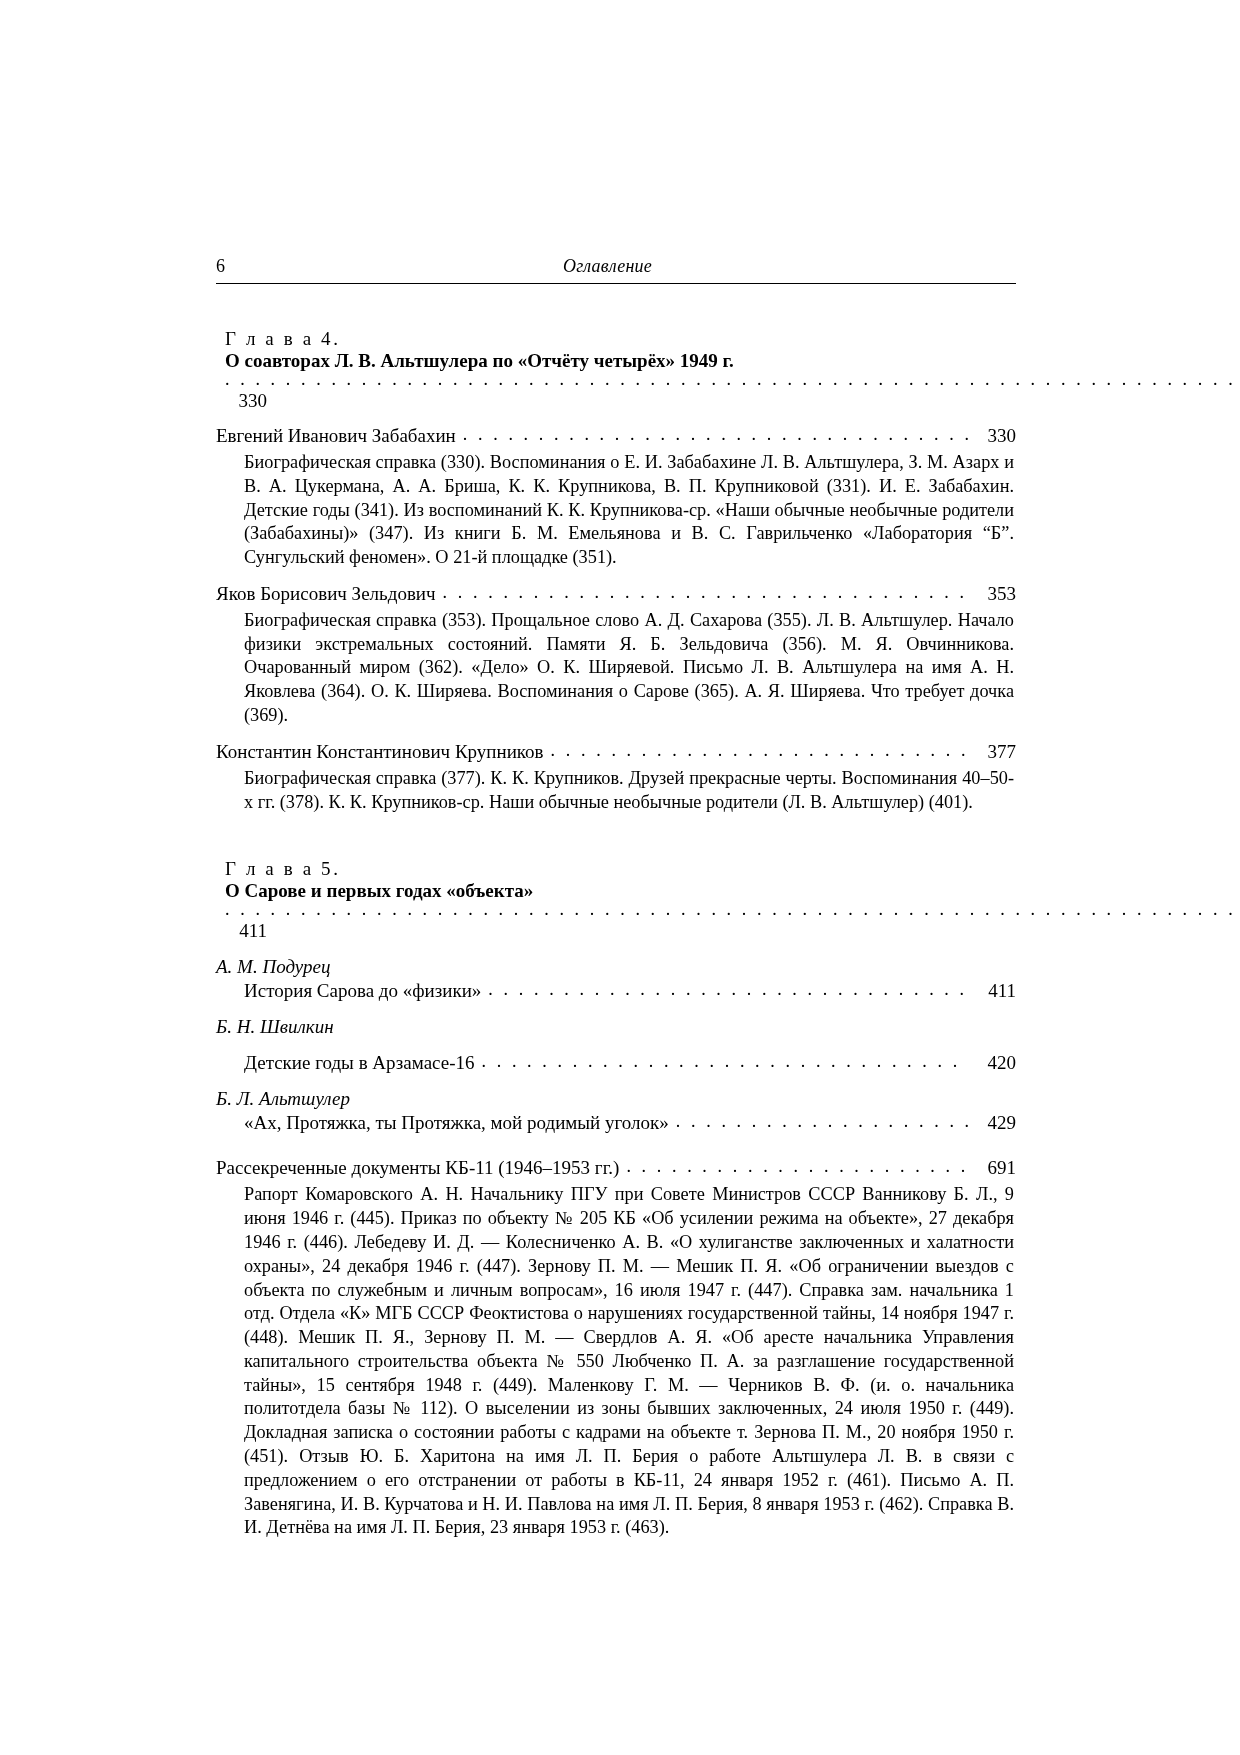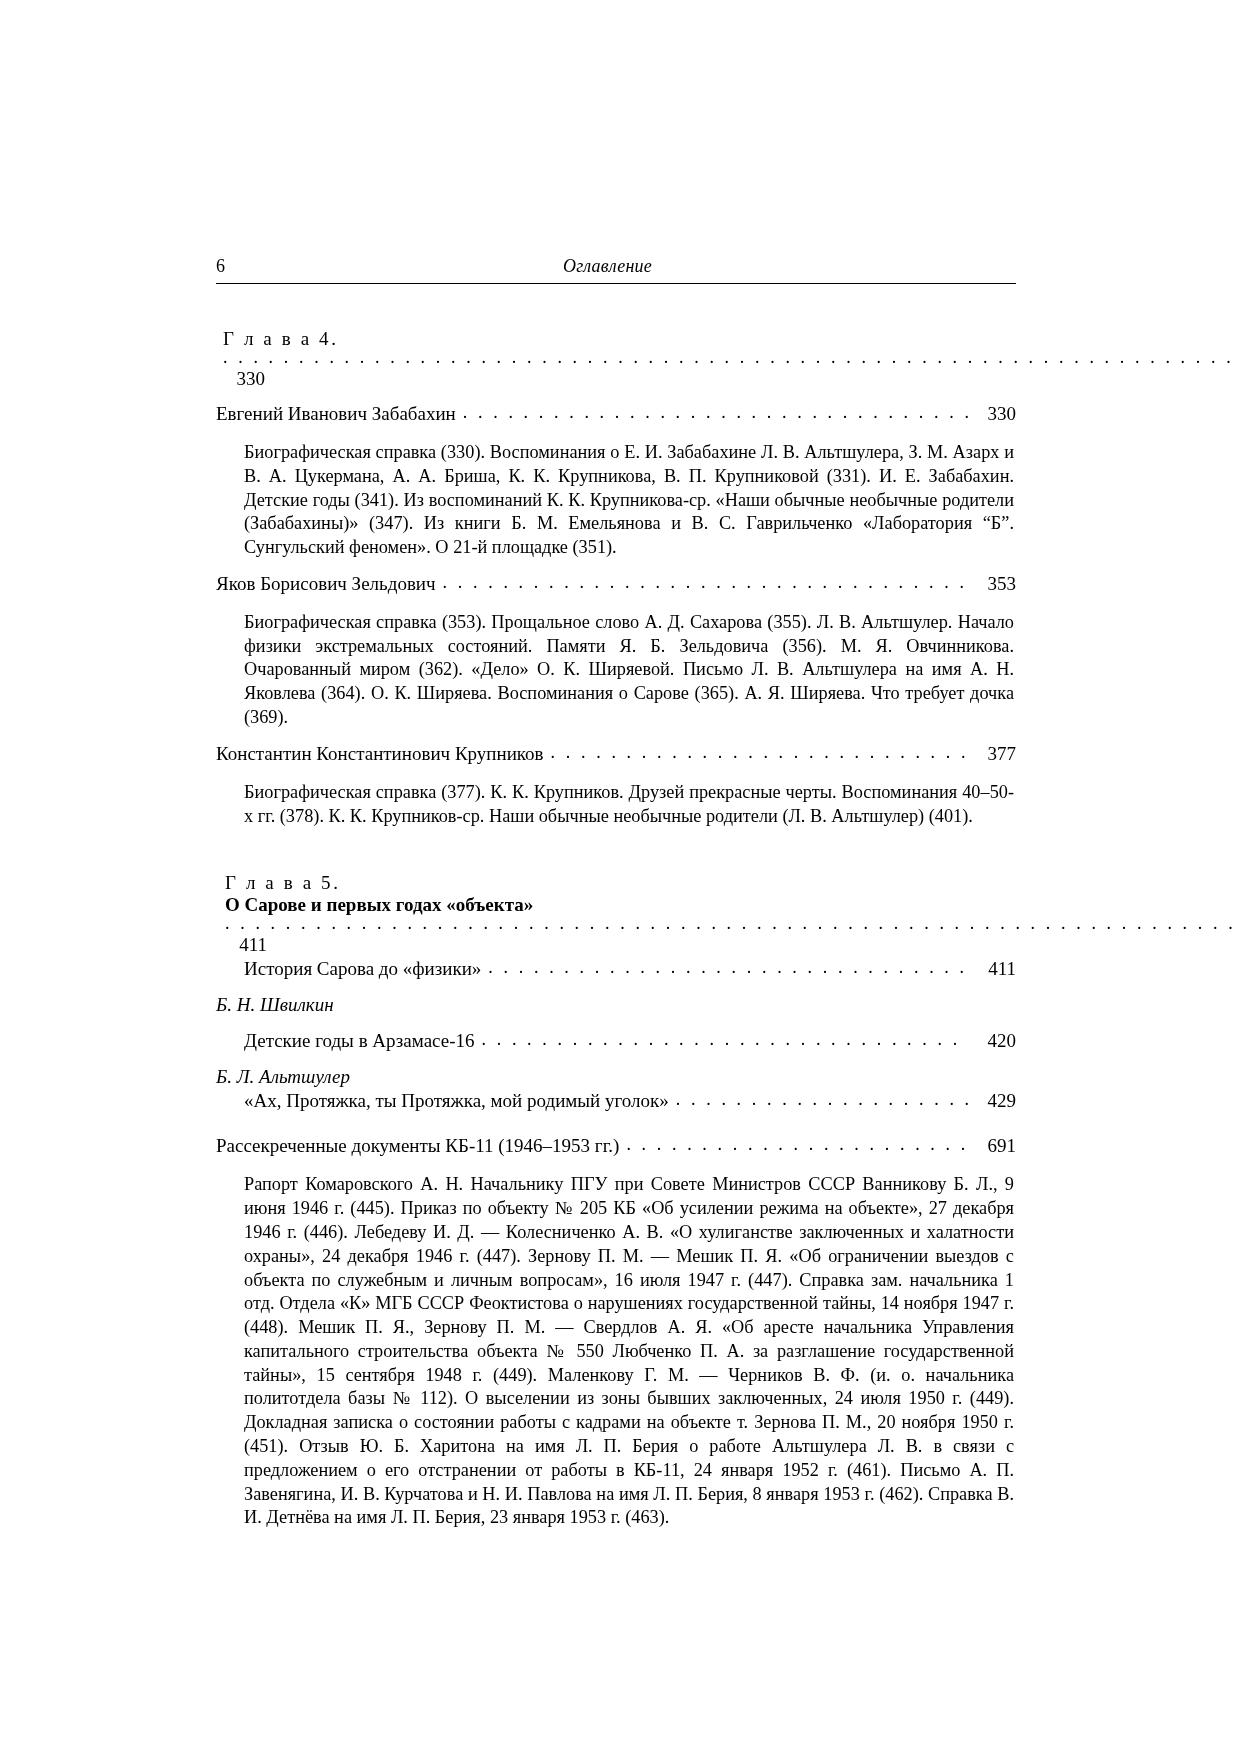--- a/index.html
+++ b/index.html
@@ -93,21 +93,21 @@
   }
   .entry .etitle { white-space: nowrap; }
 
   .author {
     font-style: italic;
     font-size: 19px;
     margin-top: 14px;
   }
 
   .sub {
-    margin-top: 16px;
+    margin-top: 4px;
     font-size: 18.3px;
     line-height: 1.30;
     text-align: justify;
     text-justify: inter-word;
     padding-left: 28px;
     padding-right: 2px;
     hyphens: manual;
   }
 </style>
 </head>
@@ -116,20 +116,21 @@
 <div class="page">
   <div class="content">
 
     <div class="runhead">
       <span class="folio">6</span>
       <span class="title">Оглавление</span>
     </div>
 
     <div class="chapter">
       <span class="chap-label">Г л а в а  4.</span>
+      <span class="chap-title">О соавторах Л. В. Альтшулера по «Отчёту четырёх» 1949 г.</span>
       <span class="leader">. . . . . . . . . . . . . . . . . . . . . . . . . . . . . . . . . . . . . . . . . . . . . . . . . . . . . . . . . . . . . . . . . . . . . . . . . . . . . . . . . . . . . . . . . .</span>
       <span class="pg">330</span>
     </div>
 
     <div class="entry">
       <span class="etitle">Евгений Иванович Забабахин</span>
       <span class="leader">. . . . . . . . . . . . . . . . . . . . . . . . . . . . . . . . . . . . . . . . . . . . . . . . . . . . . . . . . . . . . . . . . . . . . . . . . . . . . . . . . . . . . . . . . .</span>
       <span class="pg">330</span>
     </div>
     <div class="sub">Биографическая справка (330). Воспоминания о Е. И. Забабахине Л. В. Альтшулера, З. М. Азарх и В. А. Цукермана, А. А. Бриша, К. К. Крупникова, В. П. Крупниковой (331). И. Е. Забабахин. Детские годы (341). Из воспоминаний К. К. Крупникова-ср. «Наши обычные необычные родители (Забабахины)» (347). Из книги Б. М. Емельянова и В. С. Гаврильченко «Лаборатория “Б”. Сунгульский феномен». О 21-й площадке (351).</div>
@@ -148,20 +149,21 @@
     </div>
     <div class="sub">Биографическая справка (377). К. К. Крупников. Друзей прекрасные черты. Воспоминания 40–50-х гг. (378). К. К. Крупников-ср. Наши обычные необычные родители (Л. В. Альтшулер) (401).</div>
 
     <div class="chapter">
       <span class="chap-label">Г л а в а  5.</span>
       <span class="chap-title">О Сарове и первых годах «объекта»</span>
       <span class="leader">. . . . . . . . . . . . . . . . . . . . . . . . . . . . . . . . . . . . . . . . . . . . . . . . . . . . . . . . . . . . . . . . . . . . . . . . . . . . . . . . . . . . . . . . . .</span>
       <span class="pg">411</span>
     </div>
 
+    <div class="author">А. М. Подурец</div>
     <div class="entry" style="margin-top:2px; padding-left:28px;">
       <span class="etitle">История Сарова до «физики»</span>
       <span class="leader">. . . . . . . . . . . . . . . . . . . . . . . . . . . . . . . . . . . . . . . . . . . . . . . . . . . . . . . . . . . . . . . . . . . . . . . . . . . . . . . . . . . . . . . . . .</span>
       <span class="pg">411</span>
     </div>
 
     <div class="author">Б. Н. Швилкин</div>
     <div class="entry" style="margin-top:14px; padding-left:28px;">
       <span class="etitle">Детские годы в Арзамасе-16</span>
       <span class="leader">. . . . . . . . . . . . . . . . . . . . . . . . . . . . . . . . . . . . . . . . . . . . . . . . . . . . . . . . . . . . . . . . . . . . . . . . . . . . . . . . . . . . . . . . . .</span>

